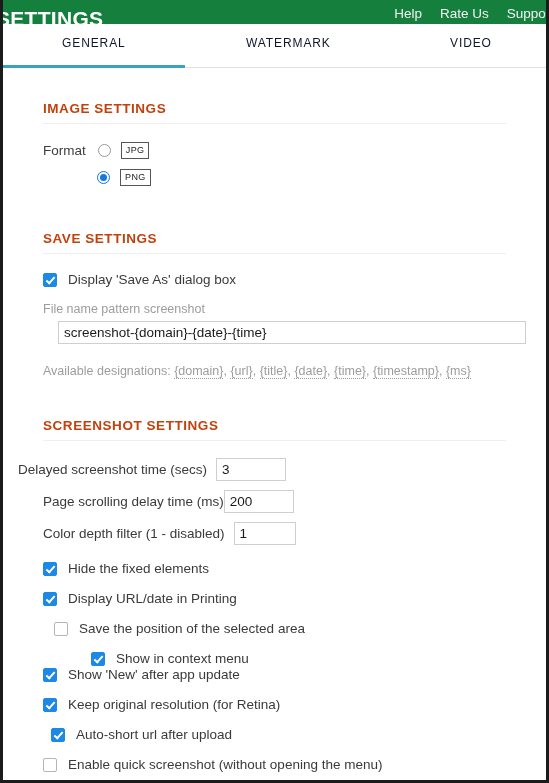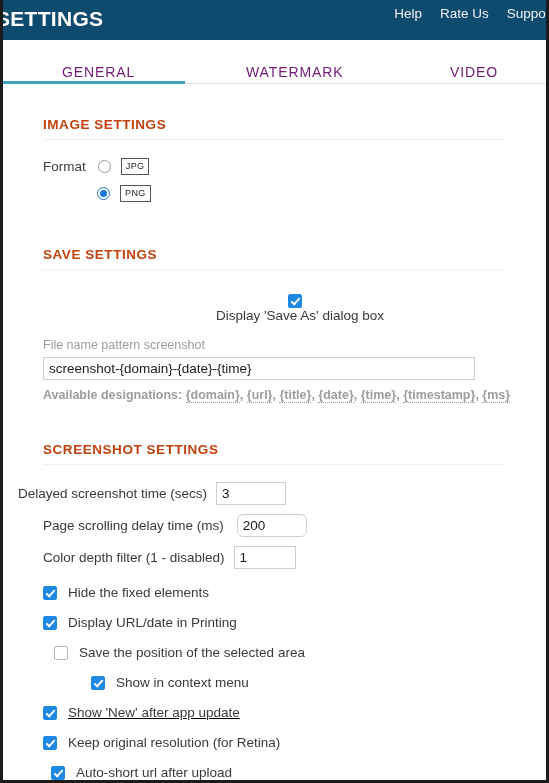--- a/index.html
+++ b/index.html
@@ -19,22 +19,22 @@
     background: #ffffff;
     box-sizing: border-box;
     border-left: 3px solid #1b1b1b;
     border-right: 3px solid #1b1b1b;
     border-bottom: 3px solid #1b1b1b;
   }
 
   
   .titlebar {
     position: relative;
-    height: 40px;
-    background: #0c4a6e;
+    height: 24px;
+    background: #15803d;
     display: flex;
     align-items: center;
     overflow: hidden;
   }
   .app-title {
     position: absolute;
     left: -7px;
     top: 7px;
     color: #ffffff;
     font-size: 21px;
@@ -59,24 +59,24 @@
 
   
   .tabbar {
     position: relative;
     height: 43px;
     background: #ffffff;
     border-bottom: 1px solid #e2e2e2;
   }
   .tab {
     position: absolute;
-    top: 24px;
-    font-size: 14px;
+    top: 12px;
+    font-size: 12px;
     letter-spacing: 0.9px;
-    color: #701a75;
+    color: #0f172a;
     cursor: pointer;
     white-space: nowrap;
   }
   .tab.t0 { left: 59px; }
   .tab.t1 { left: 243px; }
   .tab.t2 { left: 447px; }
   .tab-underline {
     position: absolute;
     left: -3px;
     bottom: -1px;
@@ -213,22 +213,22 @@
   .avail {
     font-size: 12.5px;
     color: #9d9d9d;
     margin-left: 40px;
     white-space: nowrap;
   }
   .avail .tok {
     border-bottom: 1px dotted #9d9d9d;
   }
   .fn-input {
-    width: 432px;
-    margin-left: 40px;
+    width: 468px;
+    margin-left: 55px;
     display: block;
   }
 </style>
 </head>
 <body>
 
 <div id="page">
 
   <div class="titlebar">
     <div class="app-title">SETTINGS</div>
@@ -261,30 +261,30 @@
       <div class="row" style="margin-top:10px; margin-left:94px;">
         <span class="radio checked"></span>
         <span class="fmt-label">PNG</span>
       </div>
     </div>
 
     <div class="section">
       <div class="section-title" style="margin-top:45px;">SAVE SETTINGS</div>
       <div class="section-rule"></div>
 
-      <div class="row" style="margin-top:24px;flex-direction:column;">
+      <div class="row" style="margin-top:18px;">
         <span class="cb checked"></span>
         <span class="cb-label">Display 'Save As' dialog box</span>
       </div>
 
       <div class="hint" style="margin-top:15px;">File name pattern screenshot</div>
 
       <input class="txt fn-input" style="margin-top: 5px;" type="text" value="screenshot-{domain}-{date}-{time}">
 
-      <div class="avail" style="margin-top:8px;font-weight:bold;">
+      <div class="avail" style="margin-top:20px;">
         <span>Available designations:</span>
         <span class="tok">{domain}</span>,
         <span class="tok">{url}</span>,
         <span class="tok">{title}</span>,
         <span class="tok">{date}</span>,
         <span class="tok">{time}</span>,
         <span class="tok">{timestamp}</span>,
         <span class="tok">{ms}</span>
       </div>
     </div>
@@ -293,21 +293,21 @@
       <div class="section-title" style="margin-top:40px;">SCREENSHOT SETTINGS</div>
       <div class="section-rule"></div>
 
       <div class="row" style="margin-top:17px;margin-left:15px;">
         <span class="field-label">Delayed screenshot time (secs)</span>
         <input class="txt" style="width: 70px; margin-left: 9px;" type="text" value="3">
       </div>
 
       <div class="row" style="margin-top:9px;">
         <span class="field-label">Page scrolling delay time (ms)</span>
-        <input class="txt" style="width: 70px; margin-left: 13px; border-radius: 6px;" type="text" value="200">
+        <input class="txt" style="width: 70px; margin-left: 0;" type="text" value="200">
       </div>
 
       <div class="row" style="margin-top:9px;">
         <span class="field-label">Color depth filter (1 - disabled)</span>
         <input class="txt" style="width: 62px; margin-left: 9px;" type="text" value="1">
       </div>
 
       <div class="row" style="margin-top:16px;">
         <span class="cb checked"></span>
         <span class="cb-label">Hide the fixed elements</span>
@@ -317,21 +317,21 @@
         <span class="cb-label">Display URL/date in Printing</span>
       </div>
       <div class="row" style="margin-top:15px;padding-left:11px;">
         <span class="cb"></span>
         <span class="cb-label">Save the position of the selected area</span>
       </div>
       <div class="row" style="margin-top:15px;padding-left:48px;">
         <span class="cb checked"></span>
         <span class="cb-label">Show in context menu</span>
       </div>
-      <div class="row" style="margin-top:15px;text-decoration:underline;">
+      <div class="row" style="margin-top:1px;">
         <span class="cb checked"></span>
         <span class="cb-label">Show 'New' after app update</span>
       </div>
       <div class="row" style="margin-top:15px;">
         <span class="cb checked"></span>
         <span class="cb-label">Keep original resolution (for Retina)</span>
       </div>
       <div class="row" style="margin-top:15px;margin-left:48px;">
         <span class="cb checked"></span>
         <span class="cb-label">Auto-short url after upload</span>

